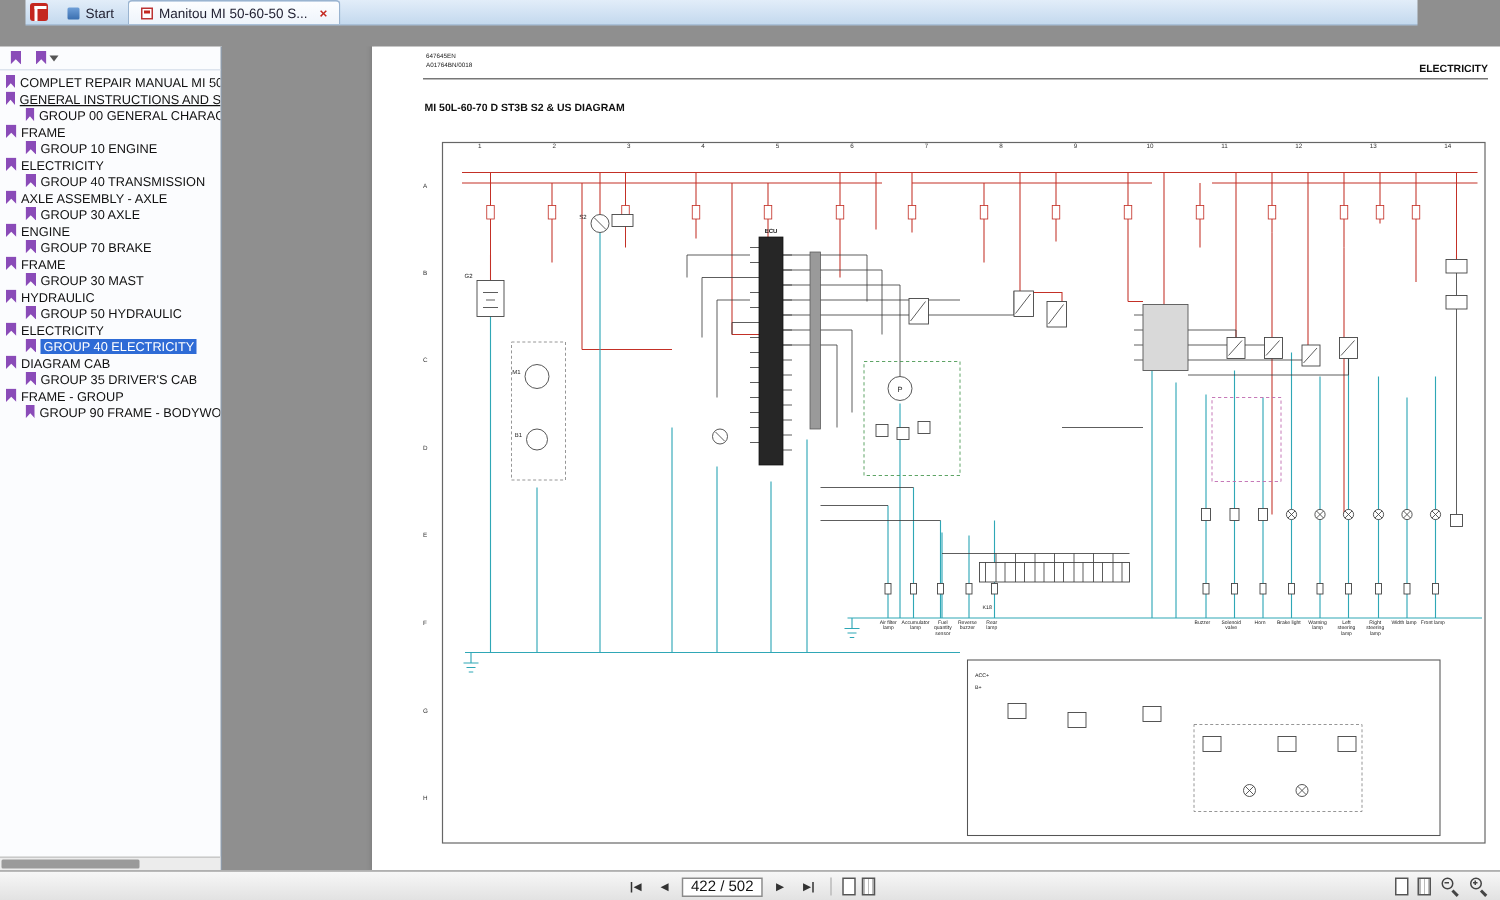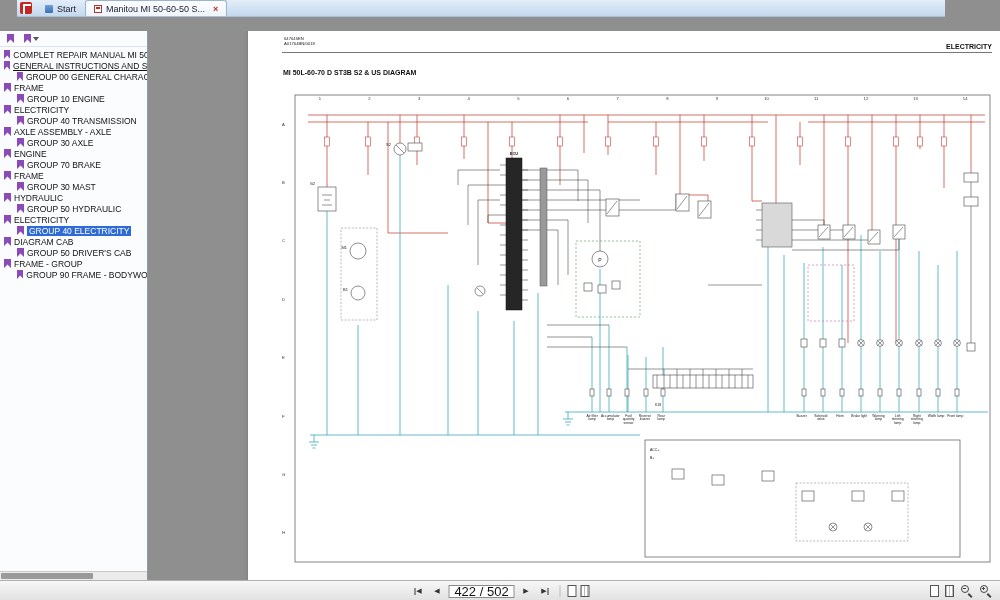--- a/index.html
+++ b/index.html
@@ -82,21 +82,21 @@
   .lbl-b{font-weight:bold}
 
   
   #statusbar{position:absolute;left:0;top:580px;width:1000px;height:20px;
     background:linear-gradient(180deg,#f7f7f7,#e2e2e2);border-top:1px solid #b0b0b0}
   .nav-center{position:absolute;left:50%;top:0;transform:translateX(-50%);height:20px;
     display:flex;align-items:center;gap:4px}
   .nav-btn{width:15px;height:15px;border:none;background:transparent;display:flex;align-items:center;
     justify-content:center;font-size:7px;color:#333;cursor:pointer;gap:1px}
   .vbar{width:1px;height:7px;background:#333}
-  .page-box{width:66px;height:13px;background:#fff;border:1px solid #8a8a8a;font-size:13px;color:#111;
+  .page-box{width:54px;height:13px;background:#fff;border:1px solid #8a8a8a;font-size:10px;color:#111;
     display:flex;align-items:center;justify-content:center;cursor:text}
   .sep{width:1px;height:12px;background:#bbb;margin:0 3px}
   .pl-icon{width:9px;height:12px;border:1px solid #555;background:#fff;cursor:pointer}
   .pl-icon.cols{background:repeating-linear-gradient(90deg,#bbb 0 1px,#fff 1px 3px)}
   .right-icons{position:absolute;right:8px;top:3px;display:flex;gap:6px;align-items:center}
   .zoom-icon{position:relative;width:13px;height:13px;cursor:pointer}
   .zoom-icon::before{content:"";position:absolute;left:1px;top:1px;width:6px;height:6px;border:1.4px solid #444;border-radius:50%}
   .zoom-icon::after{content:"";position:absolute;left:8.6px;top:8.6px;width:4.5px;height:1.6px;background:#444;
     transform:rotate(45deg);transform-origin:0 0}
   .zoom-icon .h{position:absolute;left:2.6px;top:4.2px;width:3.6px;height:1.1px;background:#444}
@@ -202,21 +202,21 @@
         <div class="tree-item" data-level="1" data-selected="true">
         <span class="bm-icon bm-glyph"></span>
         <span class="bm-label">GROUP 40 ELECTRICITY</span>
       </div>
         <div class="tree-item" data-level="0">
         <span class="bm-icon bm-glyph"></span>
         <span class="bm-label">DIAGRAM CAB</span>
       </div>
         <div class="tree-item" data-level="1">
         <span class="bm-icon bm-glyph"></span>
-        <span class="bm-label">GROUP 50 DRIVER'S CAB</span>
+        <span class="bm-label">GROUP 35 DRIVER'S CAB</span>
       </div>
         <div class="tree-item" data-level="0">
         <span class="bm-icon bm-glyph"></span>
         <span class="bm-label">FRAME - GROUP</span>
       </div>
         <div class="tree-item" data-level="1">
         <span class="bm-icon bm-glyph"></span>
         <span class="bm-label">GROUP 90 FRAME - BODYWORK</span>
       </div>
       </div>

